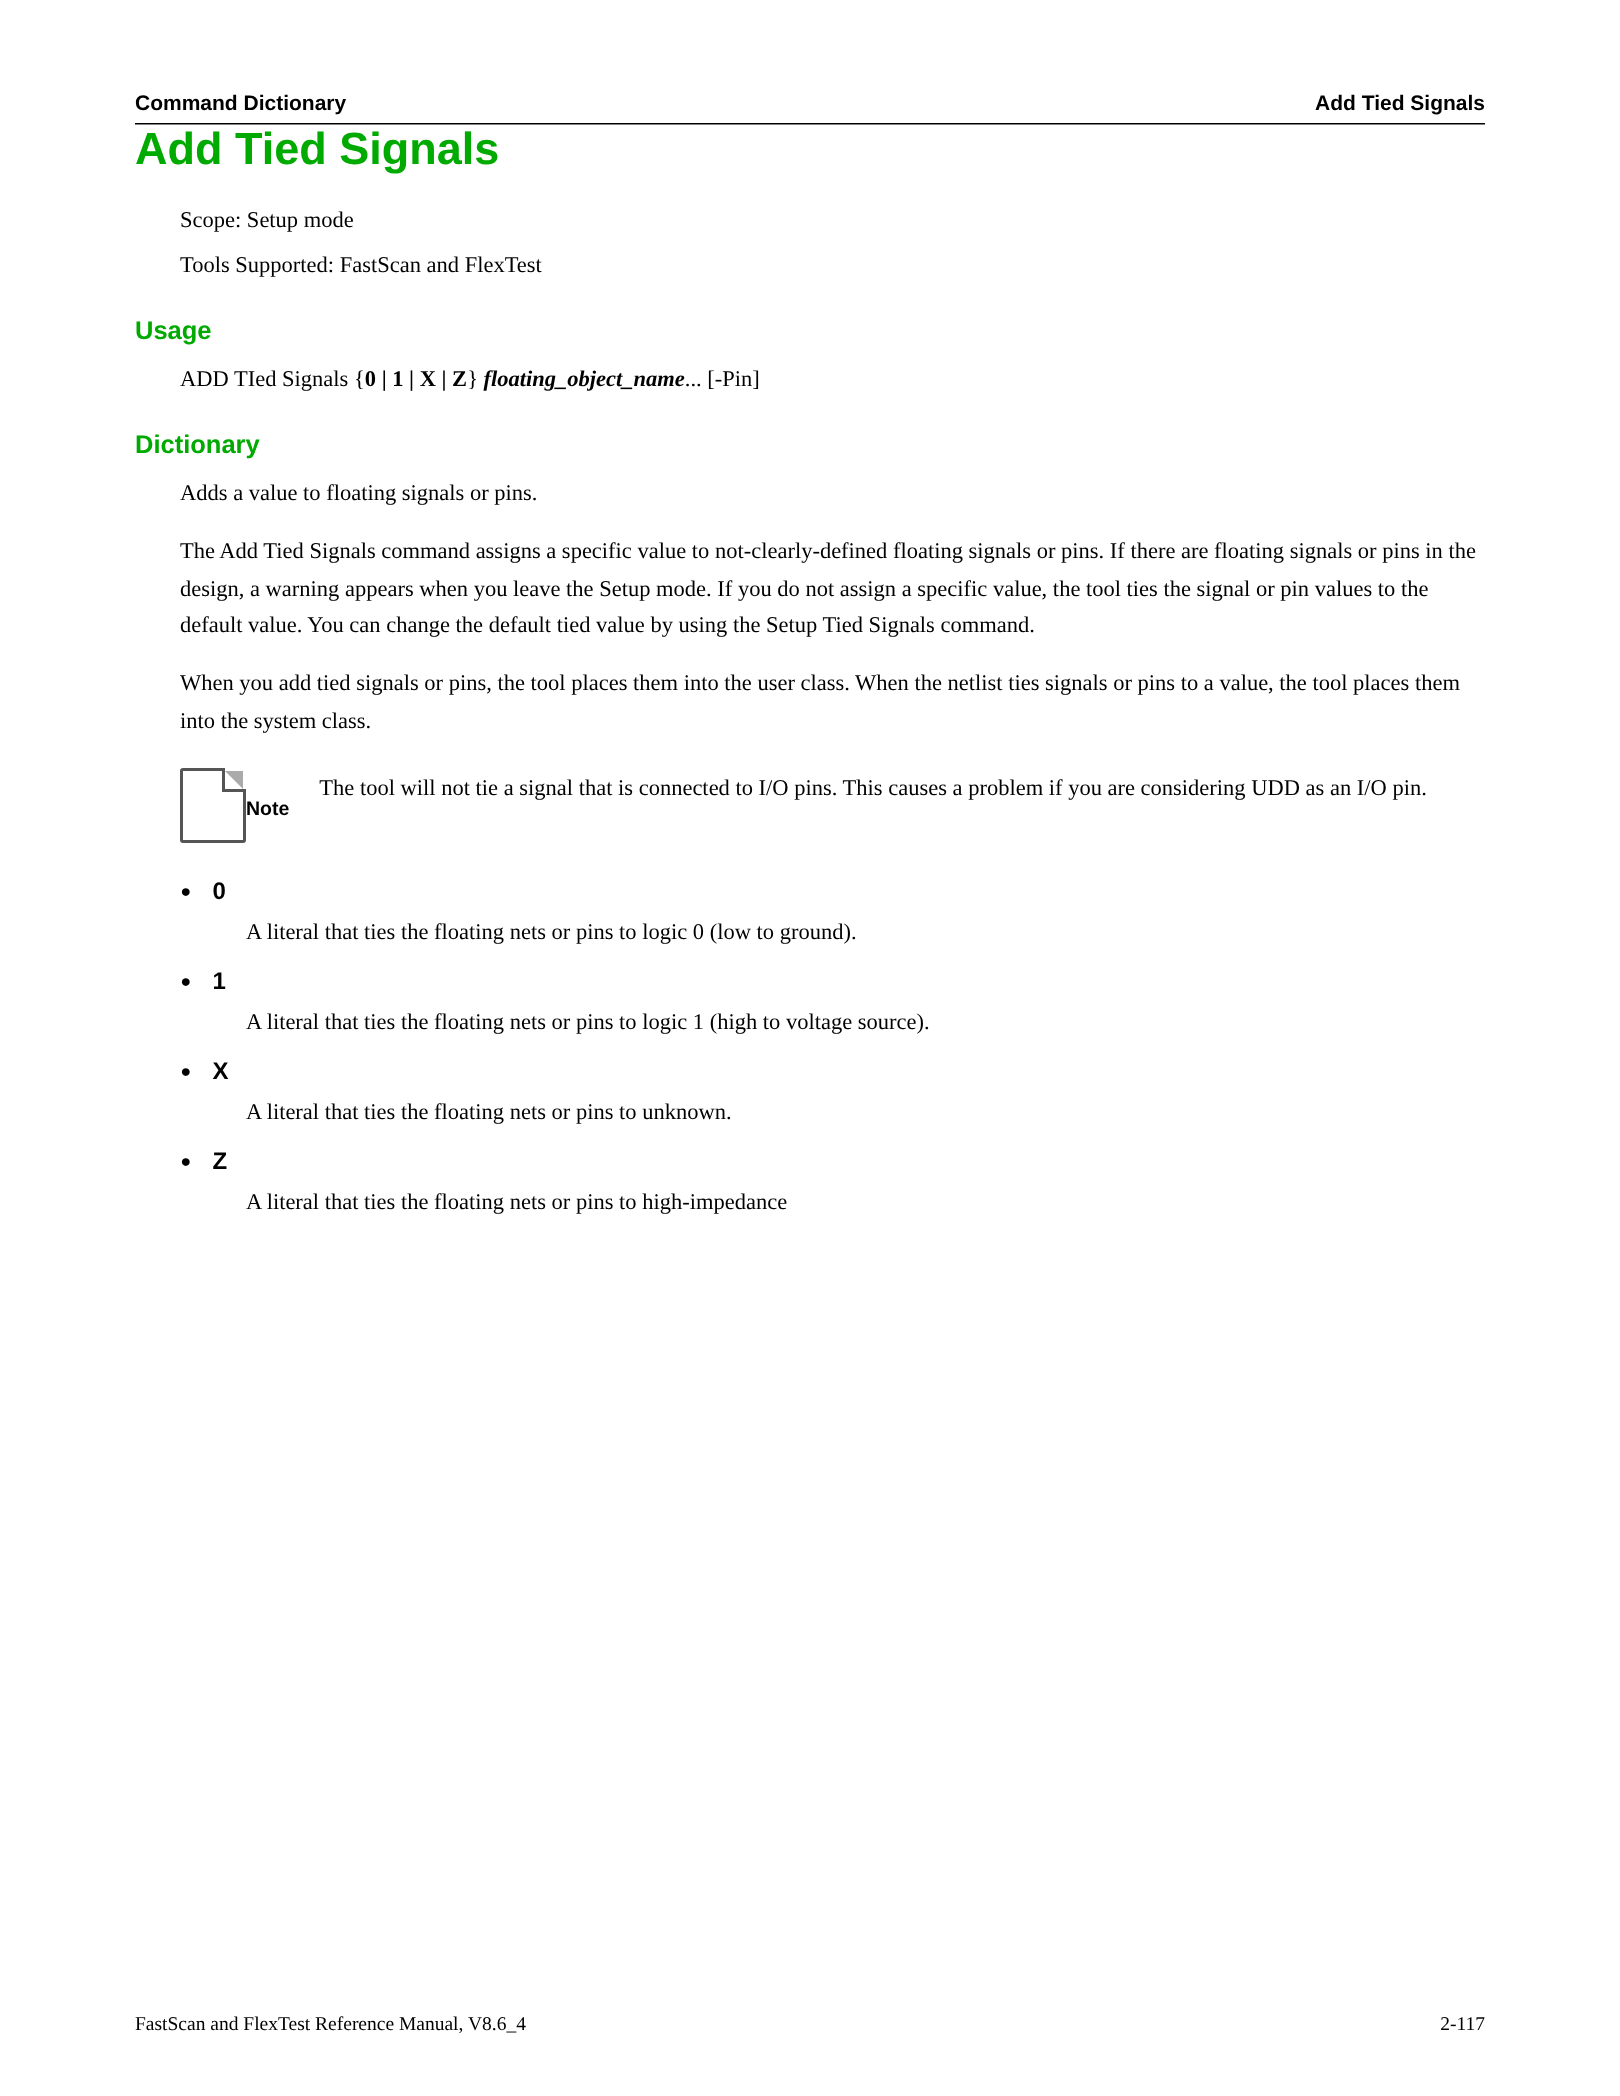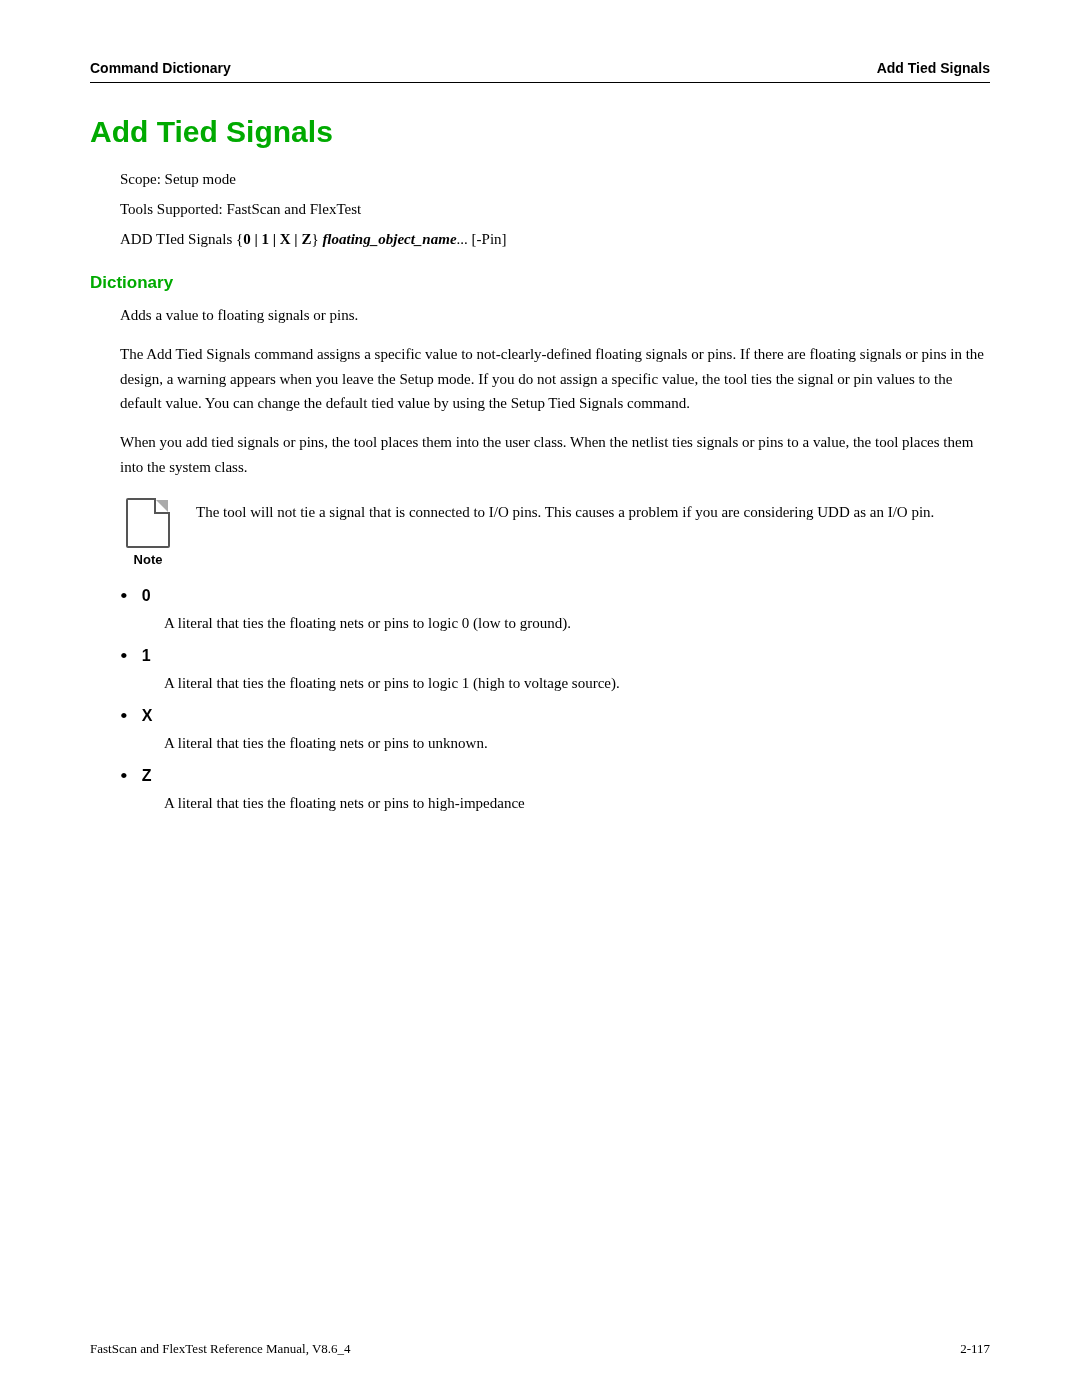--- a/index.html
+++ b/index.html
@@ -15,21 +15,20 @@
     .page {
       padding: 60px 90px 80px 90px;
     }
     
     .page-header {
       display: flex;
       justify-content: space-between;
       align-items: flex-end;
       padding-bottom: 6px;
       border-bottom: 1.5px solid #000;
-      margin-bottom: 32px;
     }
     .header-left {
       font-family: Arial, Helvetica, sans-serif;
       font-weight: bold;
       font-size: 14px;
     }
     .header-right {
       font-family: Arial, Helvetica, sans-serif;
       font-weight: bold;
       font-size: 14px;
@@ -76,21 +75,21 @@
     }
     
     .note-box {
       display: flex;
       align-items: flex-start;
       margin: 18px 30px 18px 30px;
       gap: 20px;
     }
     .note-icon-wrap {
       display: flex;
-      flex-direction: column;
+      flex-direction: row;
       align-items: center;
       min-width: 56px;
     }
     .note-icon {
       width: 44px;
       height: 50px;
       border: 2px solid #555;
       border-radius: 2px;
       position: relative;
       background: #fff;
@@ -174,20 +173,21 @@
   <div class="page-header">
     <span class="header-left">Command Dictionary</span>
     <span class="header-right">Add Tied Signals</span>
   </div>
 
   <div class="page-title">Add Tied Signals</div>
 
   <div class="meta-info">Scope: Setup mode</div>
   <div class="meta-info">Tools Supported: FastScan and FlexTest</div>
 
+  <div class="section-heading">Usage</div>
   <div class="usage-line">
     <span>ADD TIed Signals {</span><span class="bold">0 | 1 | X | Z</span><span>} </span><span class="italic bold">floating_object_name</span><span>... [-Pin]</span>
   </div>
 
   <div class="section-heading">Dictionary</div>
   <div class="para">Adds a value to floating signals or pins.</div>
   <div class="para">The Add Tied Signals command assigns a specific value to not-clearly-defined floating signals or pins. If there are floating signals or pins in the design, a warning appears when you leave the Setup mode. If you do not assign a specific value, the tool ties the signal or pin values to the default value. You can change the default tied value by using the Setup Tied Signals command.</div>
   <div class="para">When you add tied signals or pins, the tool places them into the user class. When the netlist ties signals or pins to a value, the tool places them into the system class.</div>
 
   <div class="note-box">

